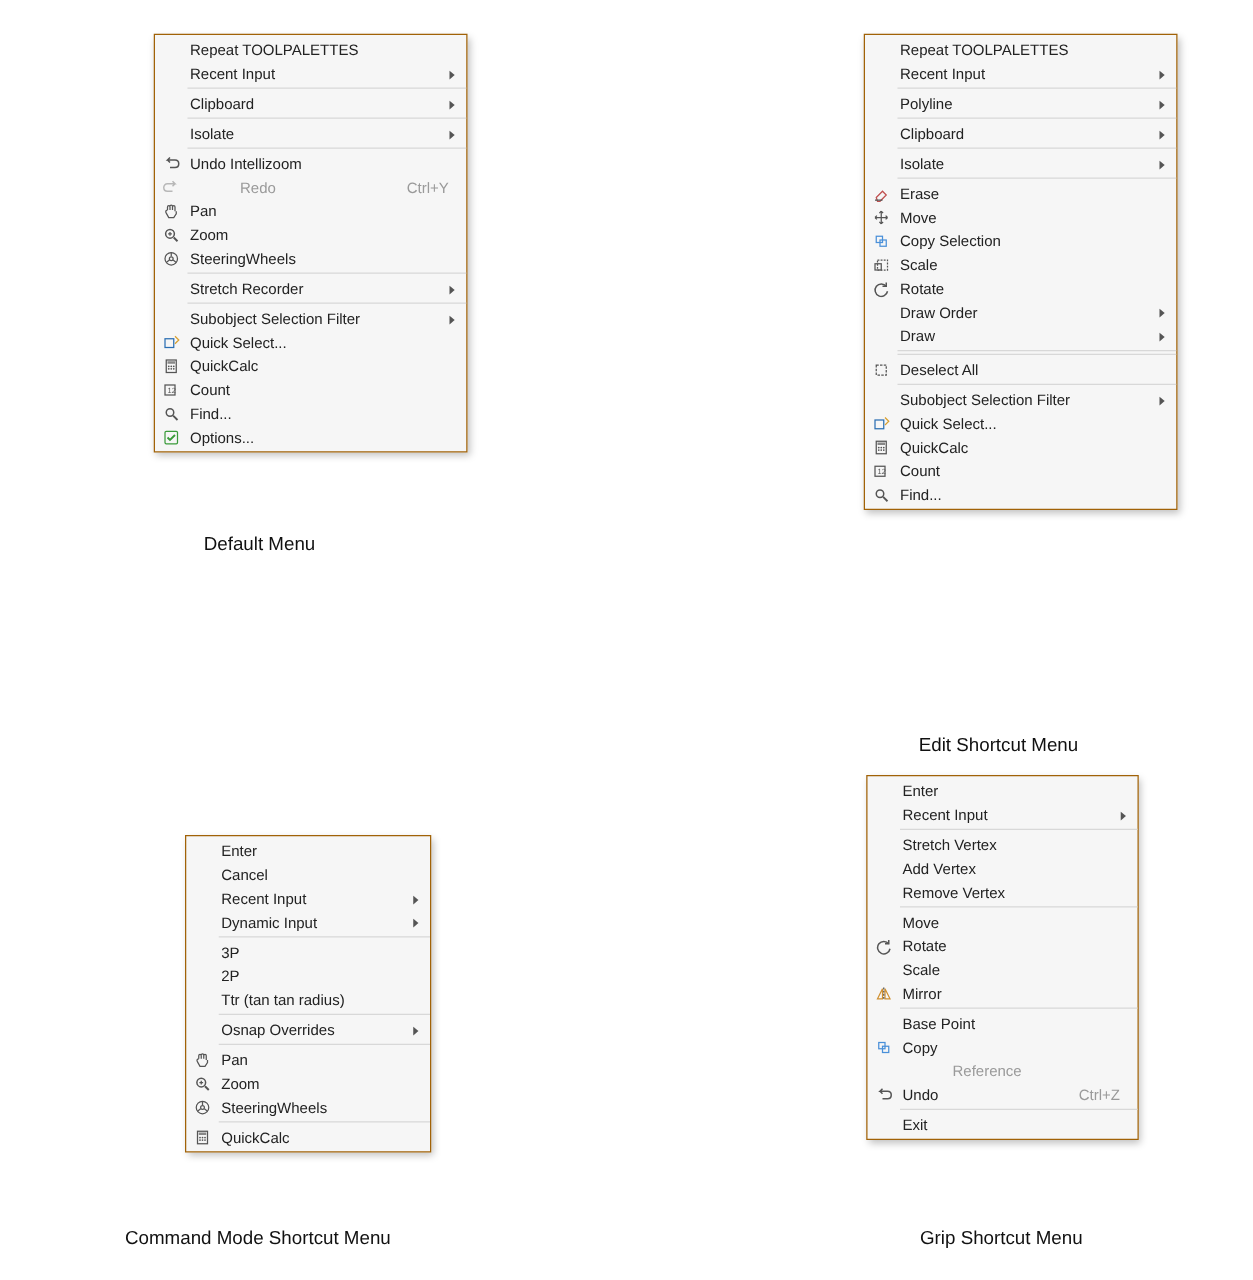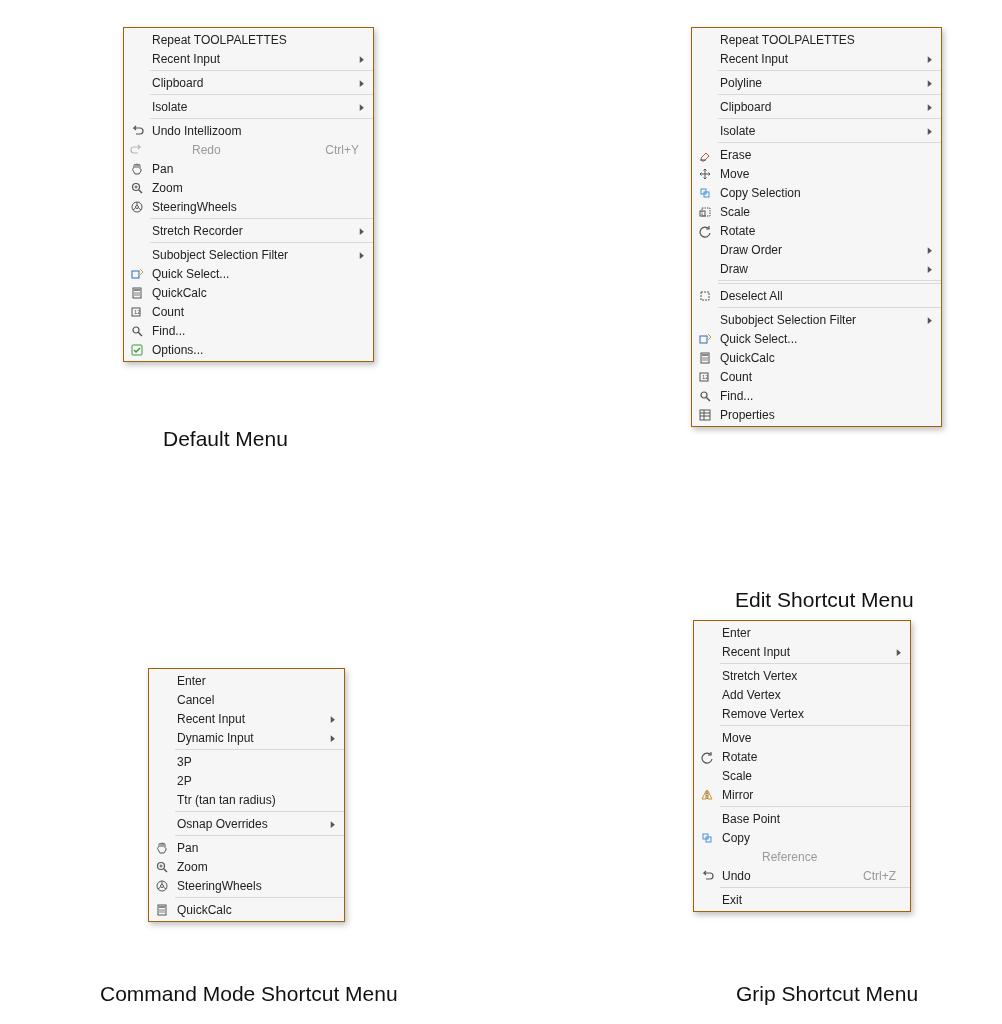--- a/index.html
+++ b/index.html
@@ -57,21 +57,21 @@
     font-size: 9px;
     padding-right: 2px;
   }
   .sep {
     height: 0;
     border-top: 1px solid #d8d8d8;
     margin: 2px 0 2px 26px;
   }
   .caption {
     position: absolute;
-    font-size: 21px;
+    font-size: 15px;
     color: #111;
     font-family: "Segoe UI", Tahoma, sans-serif;
   }
   svg { display: block; }
 </style>
 </head>
 <body>
 
 <div id="root">
     <div class="menu" style="left: 123px; top: 27px; width: 251px;">
@@ -346,31 +346,20 @@
       </div>
       <div class="menu-item">
         <span class="icon-col">
           <svg width="14" height="14" viewBox="0 0 14 14">
             <circle cx="6" cy="6" r="3" fill="none" stroke="#555" stroke-width="1.2"></circle>
             <line x1="8.5" y1="8.5" x2="12" y2="12" stroke="#555" stroke-width="1.5"></line>
           </svg>
         </span>
         <span class="label">Find...</span>
       </div>
-      <div class="menu-item">
-        <span class="icon-col">
-          <svg width="14" height="14" viewBox="0 0 14 14">
-            <rect x="2" y="2" width="10" height="10" fill="none" stroke="#555"></rect>
-            <line x1="2" y1="5" x2="12" y2="5" stroke="#555"></line>
-            <line x1="2" y1="8" x2="12" y2="8" stroke="#555"></line>
-            <line x1="6" y1="2" x2="6" y2="12" stroke="#555"></line>
-          </svg>
-        </span>
-        <span class="label">Properties</span>
-      </div>
     </div>
     <div class="caption" style="left: 735px; top: 588px;">Edit Shortcut Menu</div>
     <div class="menu" style="left: 148px; top: 668px; width: 197px;">
       <div class="menu-item">
         <span class="icon-col"></span>
         <span class="label">Enter</span>
       </div>
       <div class="menu-item">
         <span class="icon-col"></span>
         <span class="label">Cancel</span>

